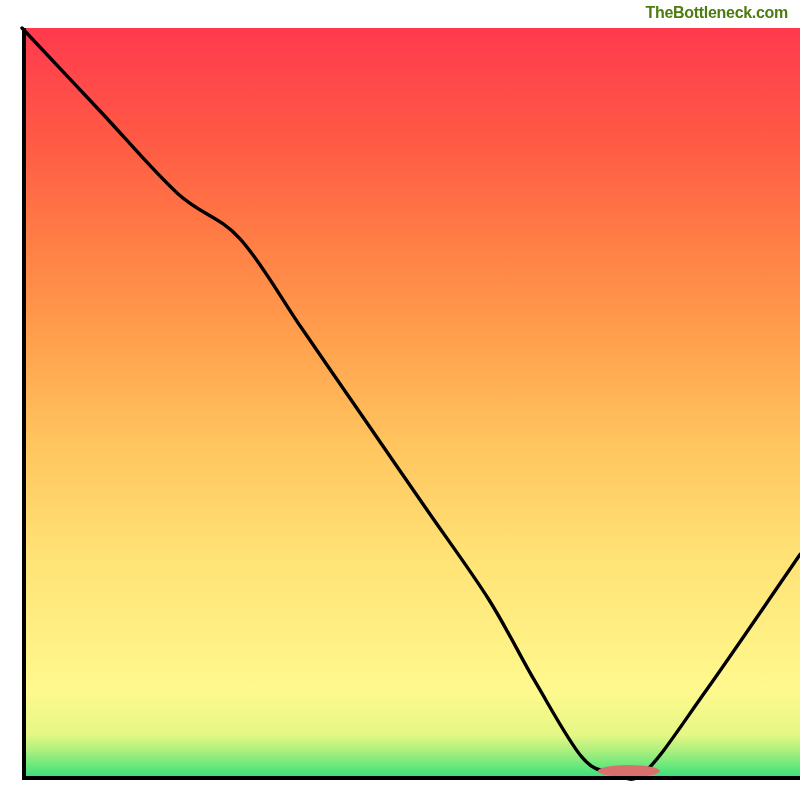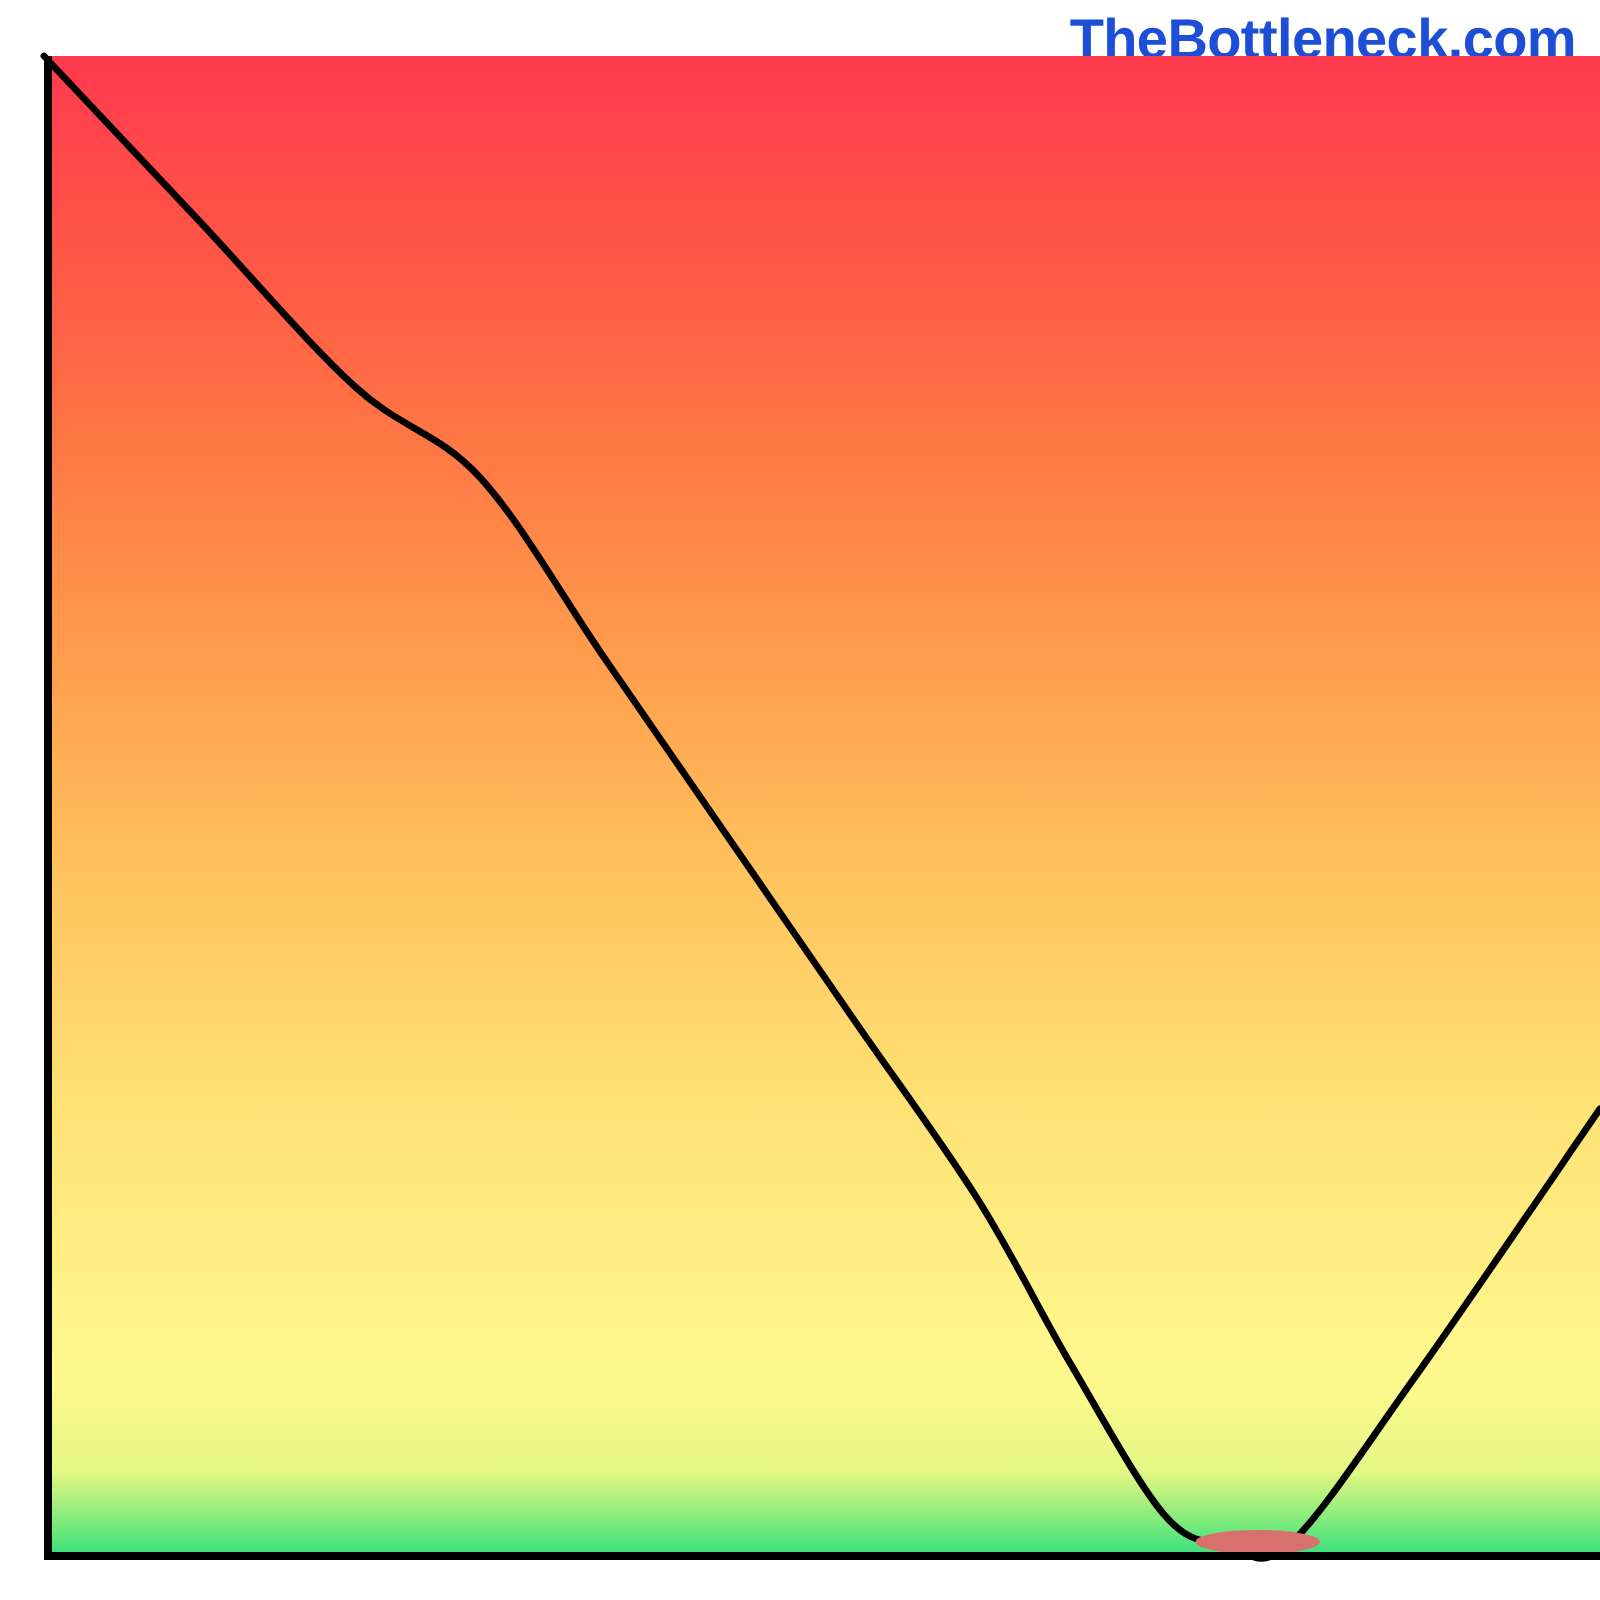--- a/index.html
+++ b/index.html
@@ -14,23 +14,23 @@
   .frame {
     position: relative;
     width: 800px;
     height: 800px;
     box-sizing: border-box;
   }
   .watermark {
     position: absolute;
     top: 4px;
     right: 12px;
-    font-size: 28px;
+    font-size: 16px;
     font-weight: 600;
-    color: #1d4ed8;
+    color: #4d7c0f;
     letter-spacing: -0.3px;
   }
   .plot-outer {
     position: absolute;
     left: 22px;   
     right: 0;
     top: 28px;    
     bottom: 20px; 
   }
   .plot-area {

